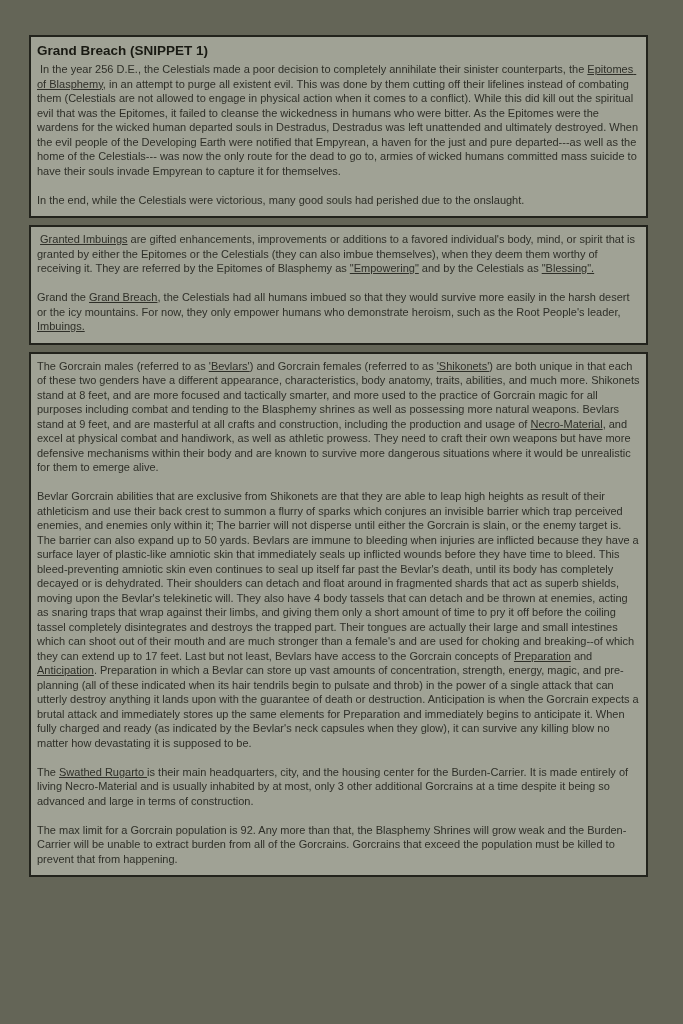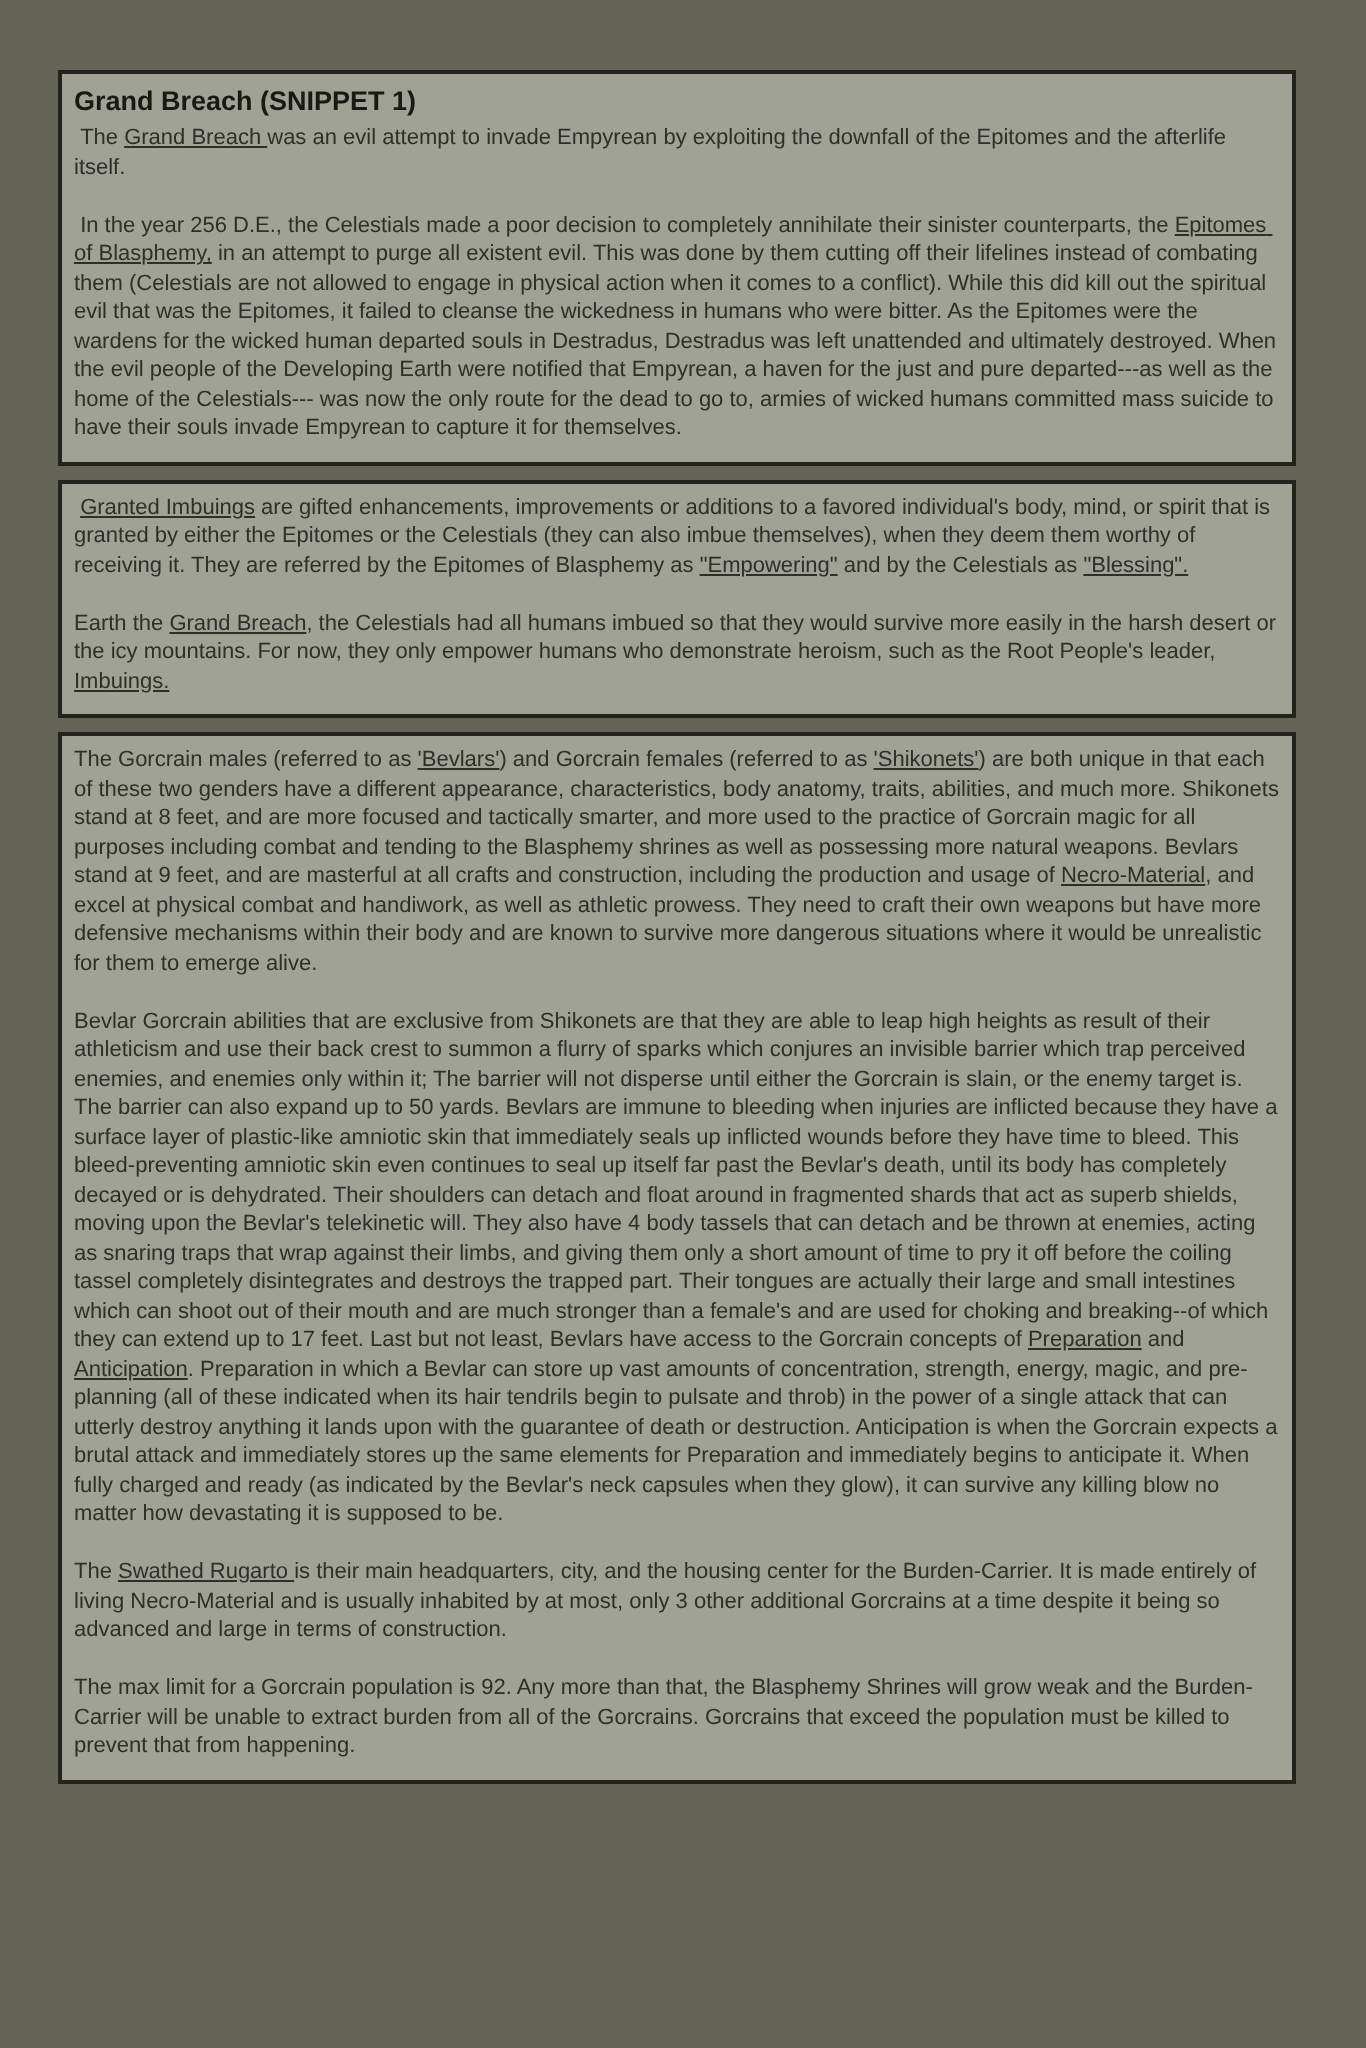--- a/index.html
+++ b/index.html
@@ -50,29 +50,29 @@
   }
 </style>
 </head>
 <body>
 
 <main class="page">
 
   <section class="panel">
     <h2 class="panel-title">Grand Breach (SNIPPET 1)</h2>
     <div class="panel-body">
-        <p><span> The </span><span class="link">Grand Breach </span><span>was an evil attempt to invade Empyrean by exploiting the downfall of the Epitomes and the afterlife itself.</span></p>
         <p><span> In the year 256 D.E., the Celestials made a poor decision to completely annihilate their sinister counterparts, the </span><span class="link">Epitomes of Blasphemy,</span><span> in an attempt to purge all existent evil. This was done by them cutting off their lifelines instead of combating them (Celestials are not allowed to engage in physical action when it comes to a conflict). While this did kill out the spiritual evil that was the Epitomes, it failed to cleanse the wickedness in humans who were bitter. As the Epitomes were the wardens for the wicked human departed souls in Destradus, Destradus was left unattended and ultimately destroyed. When the evil people of the Developing Earth were notified that Empyrean, a haven for the just and pure departed---as well as the home of the Celestials--- was now the only route for the dead to go to, armies of wicked humans committed mass suicide to have their souls invade Empyrean to capture it for themselves.</span></p>
+        <p><span>In the end, while the Celestials were victorious, many good souls had perished due to the onslaught.</span></p>
       </div>
   </section>
 
   <section class="panel">
     <div class="panel-body">
         <p><span> </span><span class="link">Granted Imbuings</span><span> are gifted enhancements, improvements or additions to a favored individual's body, mind, or spirit that is granted by either the Epitomes or the Celestials (they can also imbue themselves), when they deem them worthy of receiving it. They are referred by the Epitomes of Blasphemy as </span><span class="link">"Empowering"</span><span> and by the Celestials as </span><span class="link">"Blessing".</span></p>
-        <p><span>Earth the </span><span class="link">Grand Breach</span><span>, the Celestials had all humans imbued so that they would survive more easily in the harsh desert or the icy mountains. For now, they only empower humans who demonstrate heroism, such as the Root People's leader, </span><span class="link">Imbuings.</span></p>
+        <p><span>Grand the </span><span class="link">Grand Breach</span><span>, the Celestials had all humans imbued so that they would survive more easily in the harsh desert or the icy mountains. For now, they only empower humans who demonstrate heroism, such as the Root People's leader, </span><span class="link">Imbuings.</span></p>
       </div>
   </section>
 
   <section class="panel">
     <div class="panel-body">
         <p><span>The Gorcrain males (referred to as </span><span class="link">'Bevlars'</span><span>) and Gorcrain females (referred to as </span><span class="link">'Shikonets'</span><span>) are both unique in that each of these two genders have a different appearance, characteristics, body anatomy, traits, abilities, and much more. Shikonets stand at 8 feet, and are more focused and tactically smarter, and more used to the practice of Gorcrain magic for all purposes including combat and tending to the Blasphemy shrines as well as possessing more natural weapons. Bevlars stand at 9 feet, and are masterful at all crafts and construction, including the production and usage of </span><span class="link">Necro-Material</span><span>, and excel at physical combat and handiwork, as well as athletic prowess. They need to craft their own weapons but have more defensive mechanisms within their body and are known to survive more dangerous situations where it would be unrealistic for them to emerge alive.</span></p>
         <p><span>Bevlar Gorcrain abilities that are exclusive from Shikonets are that they are able to leap high heights as result of their athleticism and use their back crest to summon a flurry of sparks which conjures an invisible barrier which trap perceived enemies, and enemies only within it; The barrier will not disperse until either the Gorcrain is slain, or the enemy target is. The barrier can also expand up to 50 yards. Bevlars are immune to bleeding when injuries are inflicted because they have a surface layer of plastic-like amniotic skin that immediately seals up inflicted wounds before they have time to bleed. This bleed-preventing amniotic skin even continues to seal up itself far past the Bevlar's death, until its body has completely decayed or is dehydrated. Their shoulders can detach and float around in fragmented shards that act as superb shields, moving upon the Bevlar's telekinetic will. They also have 4 body tassels that can detach and be thrown at enemies, acting as snaring traps that wrap against their limbs, and giving them only a short amount of time to pry it off before the coiling tassel completely disintegrates and destroys the trapped part. Their tongues are actually their large and small intestines which can shoot out of their mouth and are much stronger than a female's and are used for choking and breaking--of which they can extend up to 17 feet. Last but not least, Bevlars have access to the Gorcrain concepts of </span><span class="link">Preparation</span><span> and </span><span class="link">Anticipation</span><span>. Preparation in which a Bevlar can store up vast amounts of concentration, strength, energy, magic, and pre-planning (all of these indicated when its hair tendrils begin to pulsate and throb) in the power of a single attack that can utterly destroy anything it lands upon with the guarantee of death or destruction. Anticipation is when the Gorcrain expects a brutal attack and immediately stores up the same elements for Preparation and immediately begins to anticipate it. When fully charged and ready (as indicated by the Bevlar's neck capsules when they glow), it can survive any killing blow no matter how devastating it is supposed to be.</span></p>
         <p><span>The </span><span class="link">Swathed Rugarto </span><span>is their main headquarters, city, and the housing center for the Burden-Carrier. It is made entirely of living Necro-Material and is usually inhabited by at most, only 3 other additional Gorcrains at a time despite it being so advanced and large in terms of construction.</span></p>
         <p><span>The max limit for a Gorcrain population is 92. Any more than that, the Blasphemy Shrines will grow weak and the Burden-Carrier will be unable to extract burden from all of the Gorcrains. Gorcrains that exceed the population must be killed to prevent that from happening.</span></p>
       </div>

